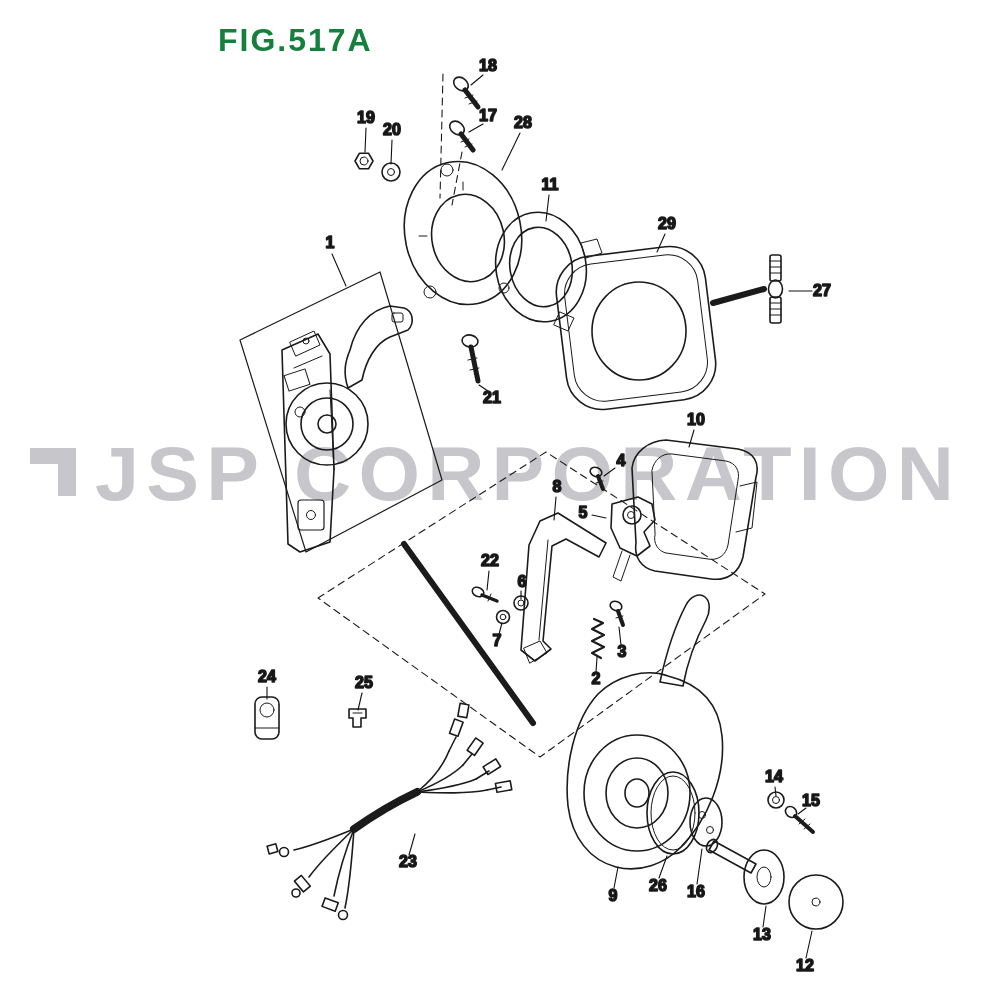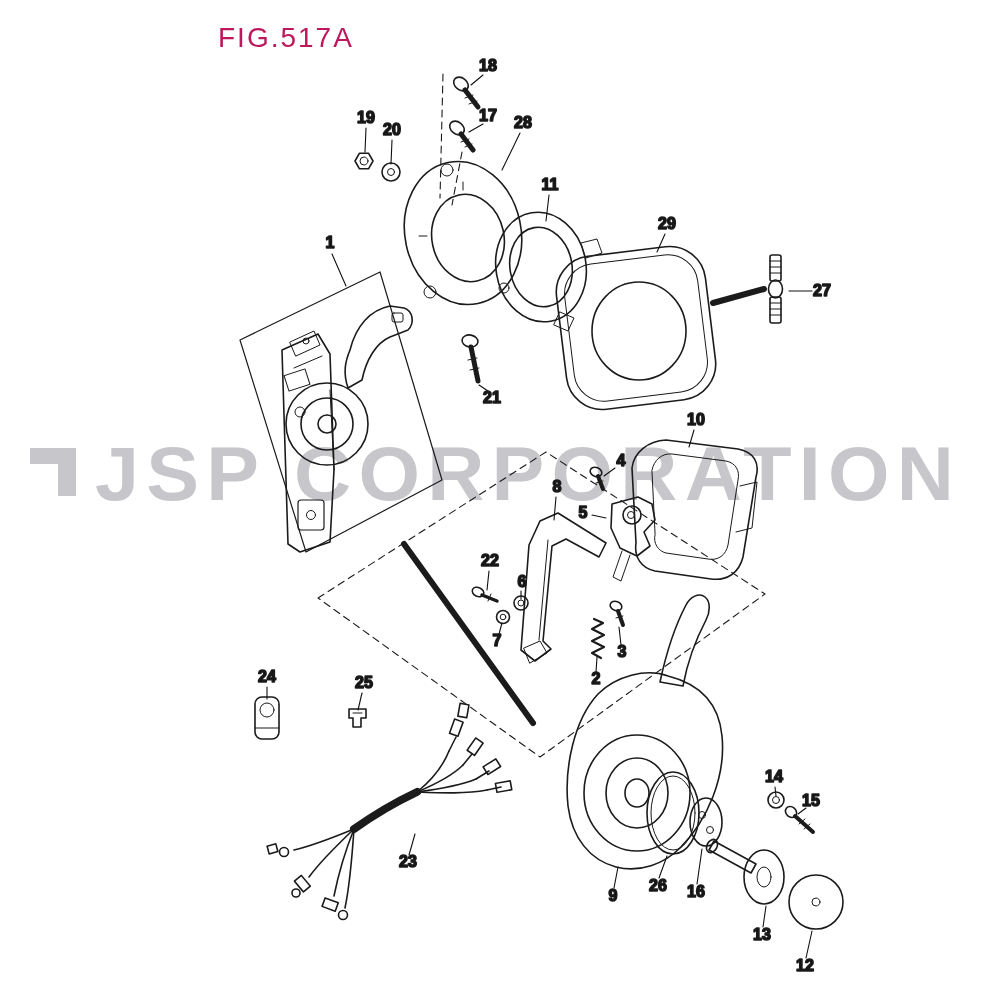--- a/index.html
+++ b/index.html
@@ -2,21 +2,21 @@
 <html><head>
 <meta charset="utf-8">
 <style>
   html,body{margin:0;padding:0;background:#ffffff;}
   .page{position:relative;width:1000px;height:1000px;background:#ffffff;overflow:hidden;
         font-family:"Liberation Sans",sans-serif;}
   .watermark{position:absolute;top:436px;left:26px;display:flex;align-items:flex-start;gap:15px;
              color:#c6c6cb;white-space:nowrap;user-select:none;}
   .watermark .wm-text{font-size:76px;font-weight:700;letter-spacing:7px;line-height:1;
                       transform:scaleX(1.04);transform-origin:left;}
-  .fig-title{position:absolute;top:22px;left:218px;font-size:28px;letter-spacing:2px;color:#be185d;}
+  .fig-title{position:absolute;top:22px;left:218px;font-size:32px;letter-spacing:2px;color:#15803d;font-weight:bold;}
   #diagram{position:absolute;left:0;top:0;width:1000px;height:1000px;}
   .art{fill:none;stroke:#1b1b1b;stroke-width:1.6;stroke-linecap:round;stroke-linejoin:round;}
   .thin{stroke-width:1;}
   .dash{stroke-dasharray:7 5;stroke-width:1.1;}
   .bold{stroke-width:6;}
   .leader{stroke:#101010;stroke-width:1.1;}
   .callout-text{font-family:"Liberation Sans",sans-serif;font-size:16px;font-weight:700;
                 fill:#0f0f0f;text-anchor:middle;}
 </style>
 </head>

